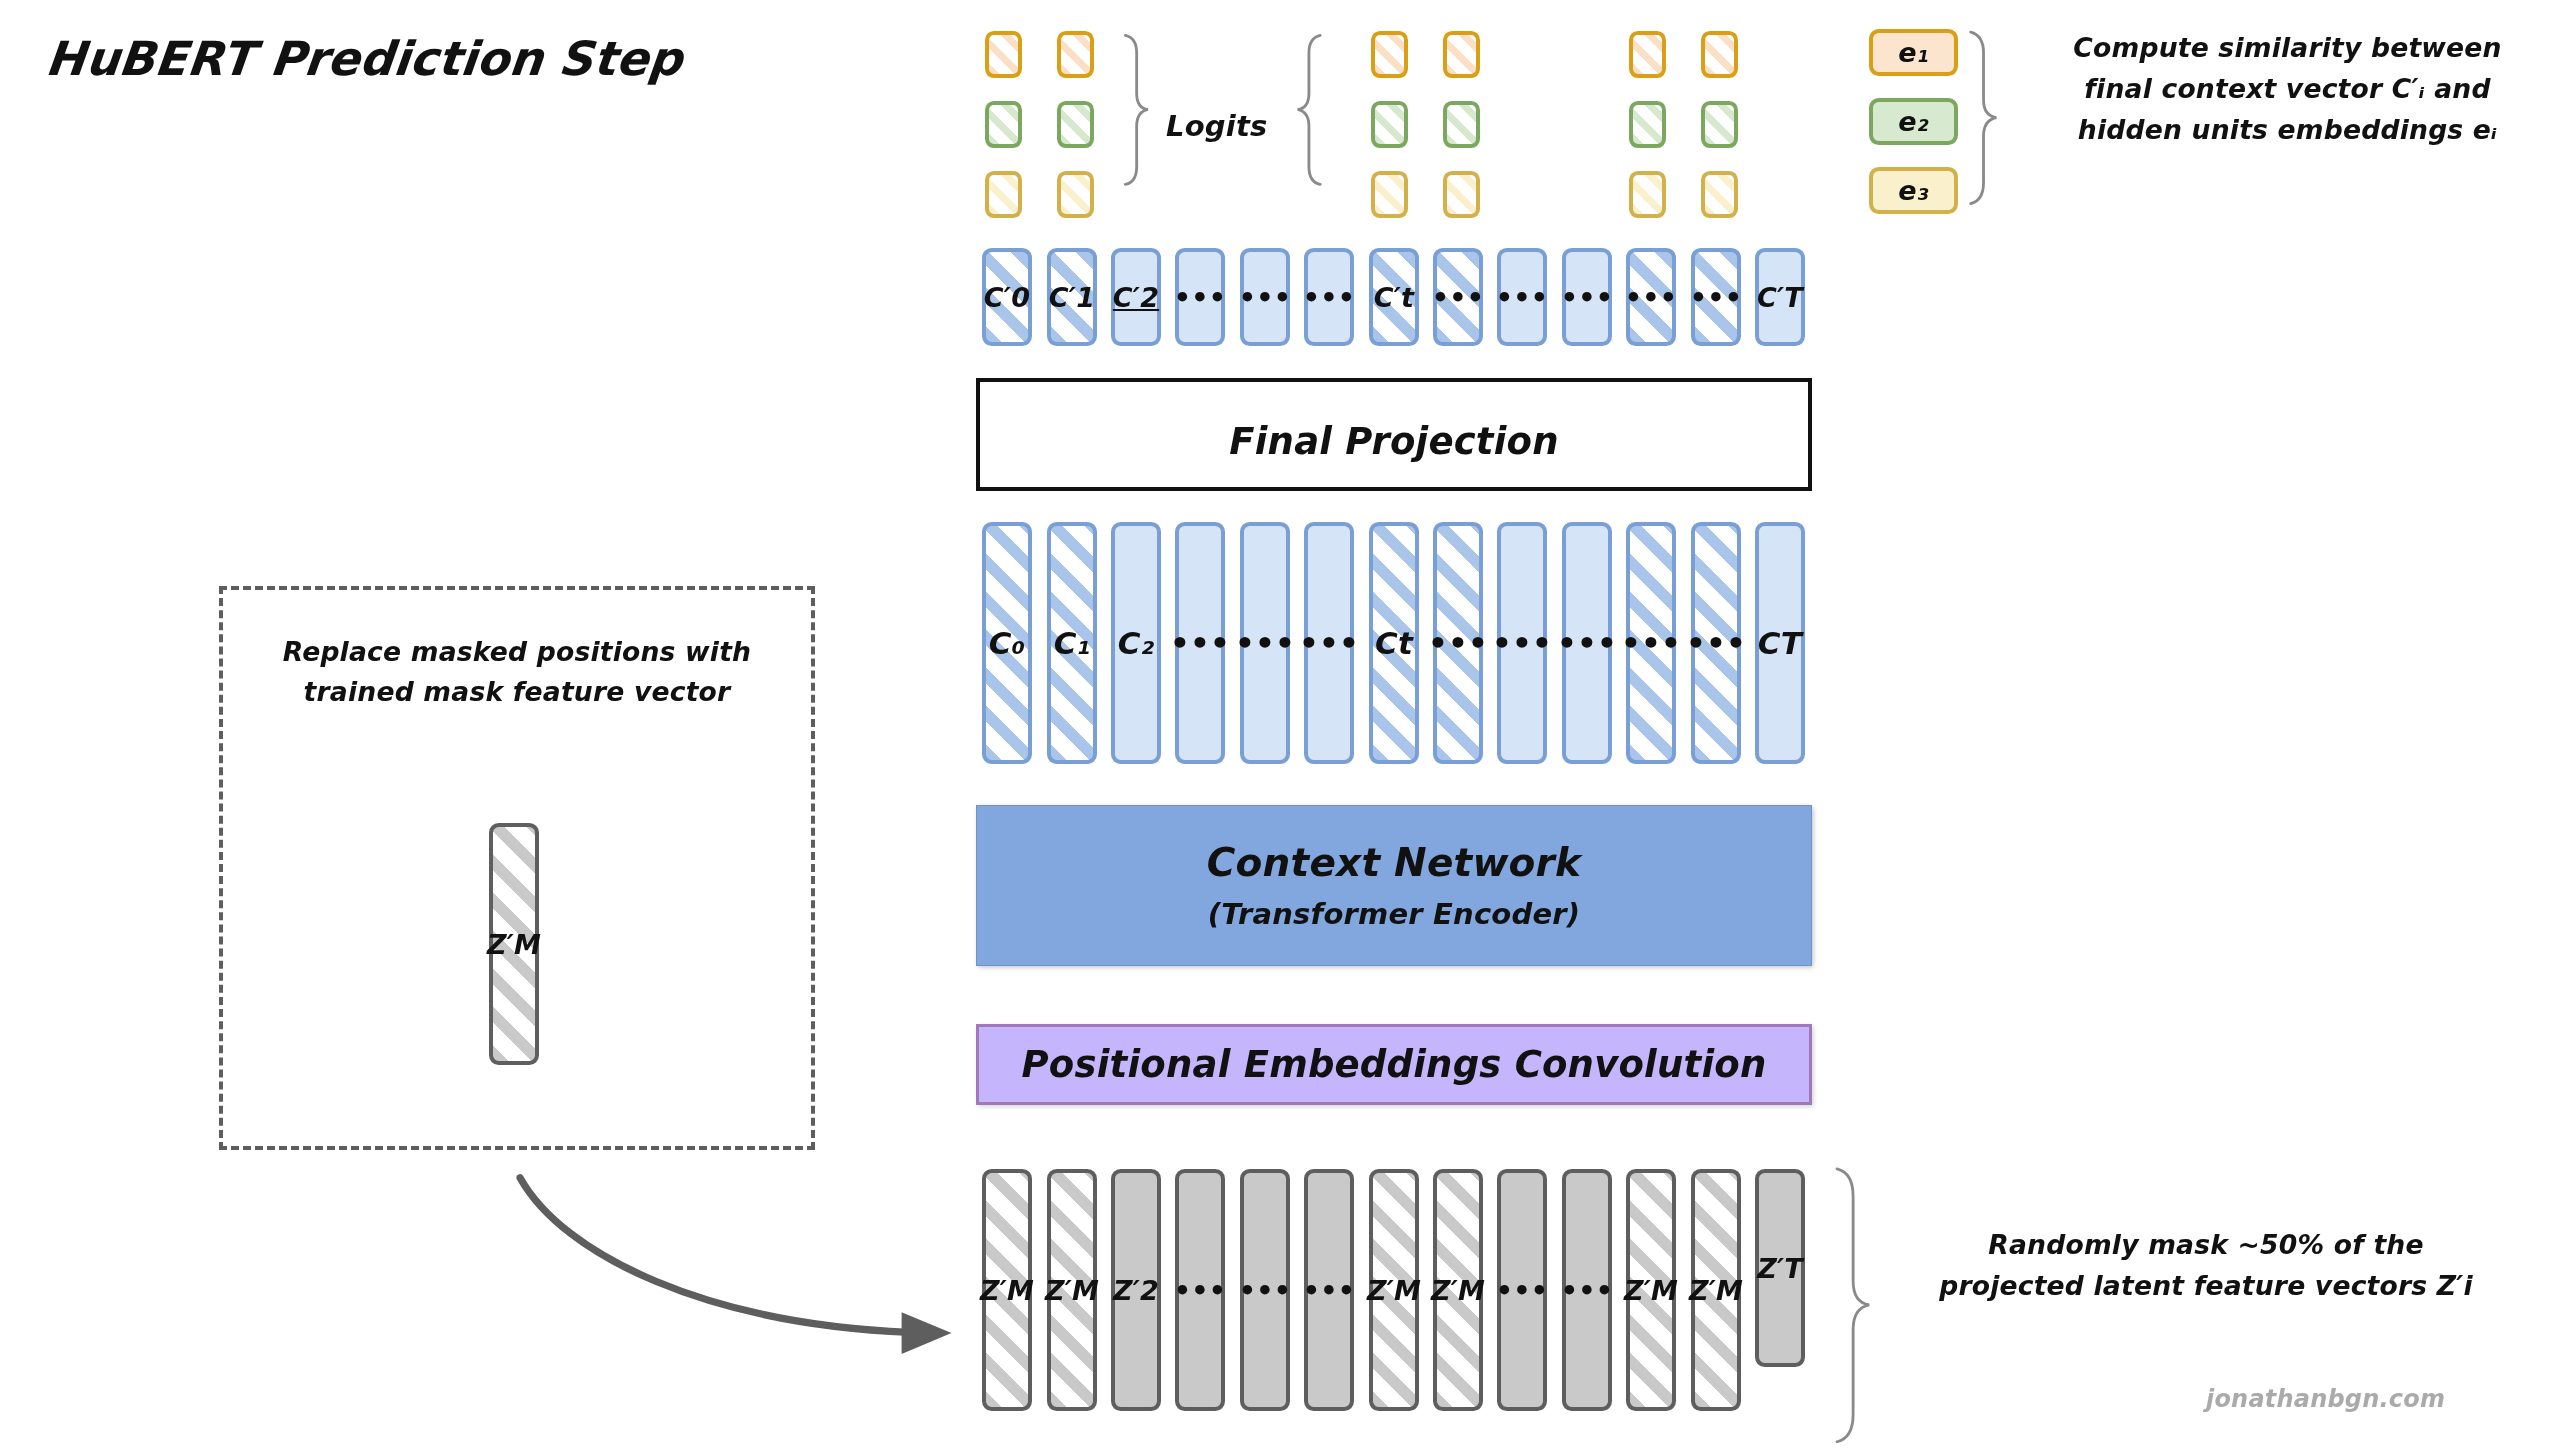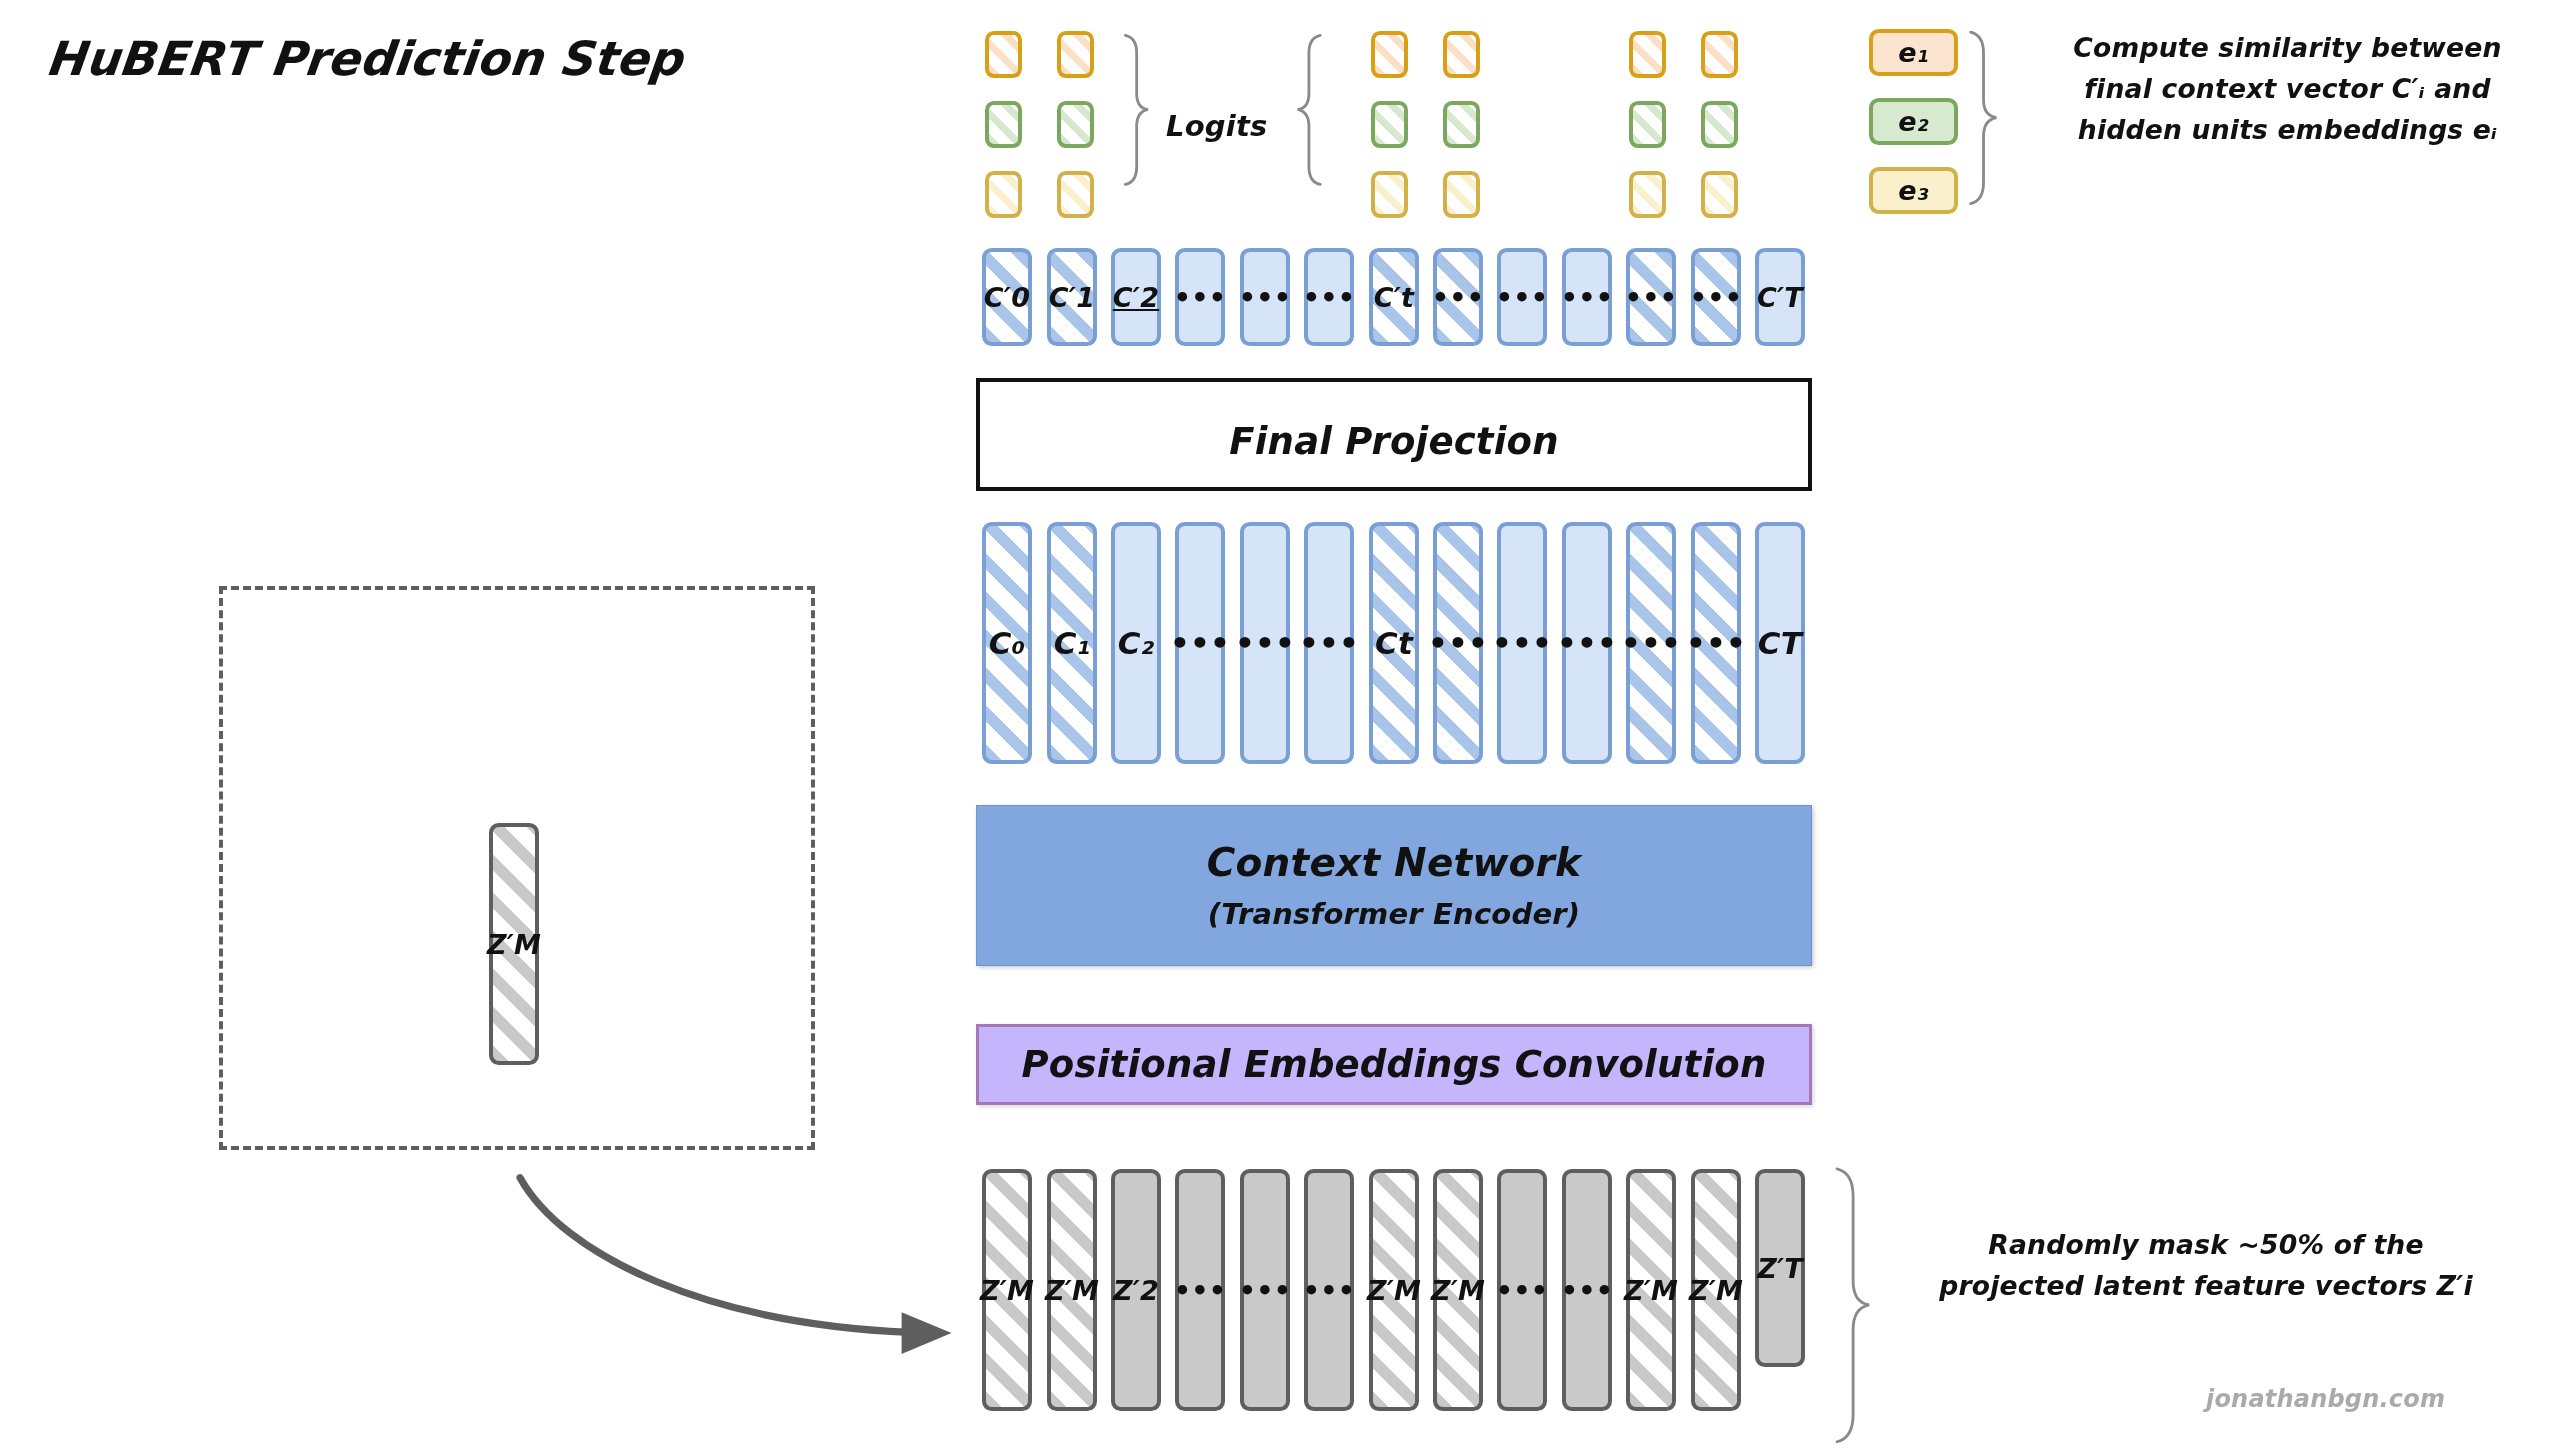--- a/index.html
+++ b/index.html
@@ -241,20 +241,22 @@
     <div class="vbox gray hatch" style="left: 1691px; top: 1169px; width: 50px; height: 242px;">
       <span class="hand" style="font-size: 27px;">Z′M</span>
     </div>
     <div class="vbox gray" style="left: 1755px; top: 1169px; width: 50px; height: 198px;">
       <span class="hand" style="font-size: 27px;">Z′T</span>
     </div>
   </div>
 
 <div id="mask-note" style="left: 219px; top: 586px; width: 596px; height: 564px;">
   <div class="cap hand">
+      <div>Replace masked positions with</div>
+      <div>trained mask feature vector</div>
     </div>
   <div class="vbox gray hatch" id="mask-feature-box" style="left: 266px; top: 233px; width: 50px; height: 242px; position: absolute;">
     <span class="hand">Z′M</span>
   </div>
 </div>
 
 <div class="caption hand" id="rand-note" style="left: 1916px; top: 1224px; width: 580px; text-align: center;">
     <div>Randomly mask ~50% of the</div>
     <div>projected latent feature vectors Z′i</div>
   </div>

